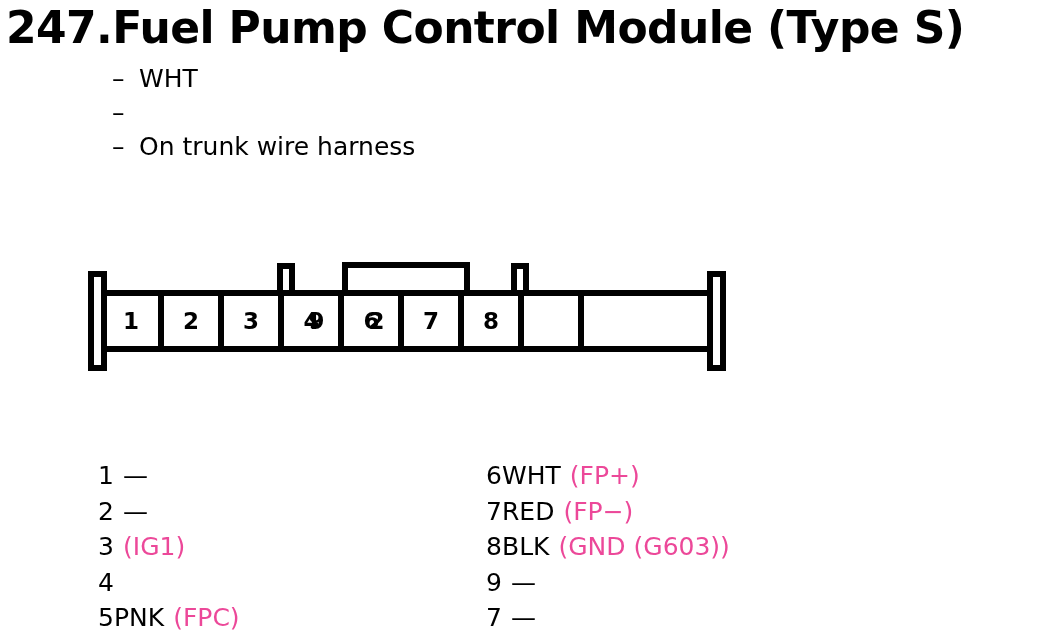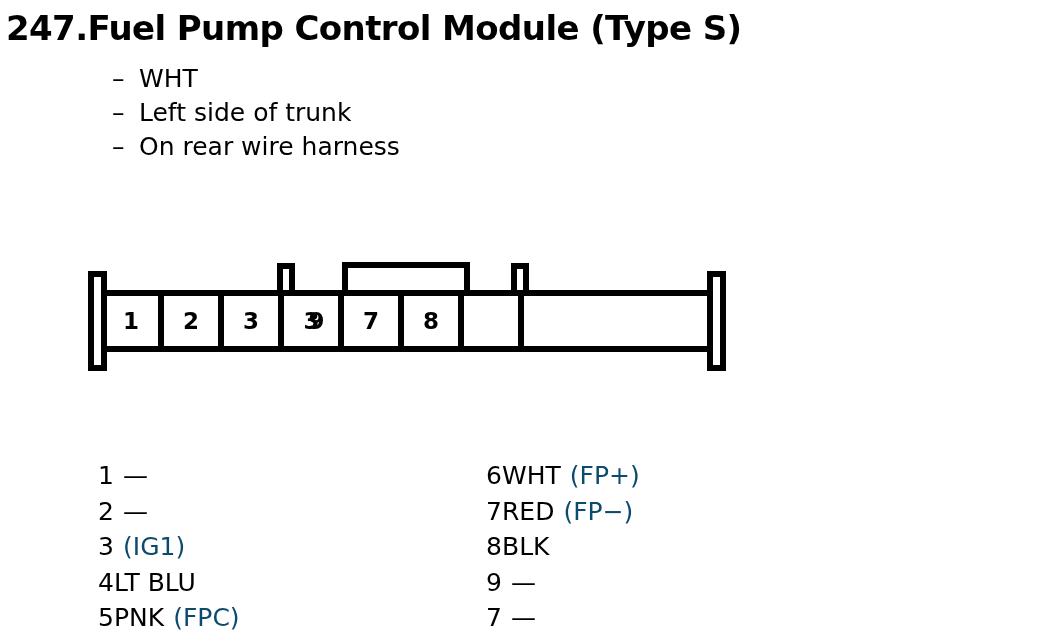--- a/index.html
+++ b/index.html
@@ -16,21 +16,21 @@
     font-family: "DejaVu Sans", "Liberation Sans", sans-serif;
     color: #000000;
   }
 
   
   #page-title {
     position: absolute;
     left: 6px;
     top: 2px;
     width: 1045px;
-    font-size: 34px;
+    font-size: 44px;
     font-weight: bold;
     letter-spacing: -0.6px;
     white-space: nowrap;
     line-height: 52px;
   }
 
   
   #notes {
     position: absolute;
     left: 112px;
@@ -166,62 +166,62 @@
   }
   .pin-num {
     flex: 0 0 34px;
     width: 34px;
     text-align: right;
   }
   .pin-wire {
     color: #000000;
   }
   .pin-sig {
-    color: #0c4a6e;
+    color: #ec4899;
     margin-left: 9px;
   }
   .pin-dash {
     margin-left: 9px;
   }
 </style>
 </head>
 <body>
 
 <div id="page-title">247.Fuel Pump Control Module (Type S)</div>
 
 <div id="notes">
   <div class="note-row">
     <span class="note-dash">–</span>
     <span>WHT</span>
   </div>
   <div class="note-row">
     <span class="note-dash">–</span>
-    <span>Left side of trunk</span>
   </div>
   <div class="note-row">
     <span class="note-dash">–</span>
-    <span>On rear wire harness</span>
+    <span>On trunk wire harness</span>
   </div>
 </div>
 
 <div id="connector">
 
   <div class="conn-part" id="conn-tab-left"></div>
   <div class="conn-part" id="conn-latch-center"></div>
   <div class="conn-part" id="conn-tab-right"></div>
 
   <div class="conn-part" id="conn-body"></div>
   <div class="conn-part" id="conn-flange-left"></div>
   <div class="conn-part" id="conn-flange-right"></div>
 
   <div id="conn-cells">
     <div class="conn-cell">1</div>
     <div class="conn-cell">2</div>
     <div class="conn-cell">3</div>
-    <div class="conn-cell overlap">39</div>
+    <div class="conn-cell overlap">49</div>
+    <div class="conn-cell overlap">62</div>
     <div class="conn-cell">7</div>
     <div class="conn-cell">8</div>
     <div class="conn-cell"></div>
     <div class="conn-cell"></div>
   </div>
 </div>
 
 <div id="pinlist">
 
   <div class="pin-col" id="pin-col-left">
@@ -232,21 +232,20 @@
     <div class="pin-row">
       <span class="pin-num">2</span>
       <span class="pin-dash">—</span>
     </div>
     <div class="pin-row">
       <span class="pin-num">3</span>
       <span class="pin-sig">(IG1)</span>
     </div>
     <div class="pin-row">
       <span class="pin-num">4</span>
-      <span class="pin-wire">LT BLU</span>
     </div>
     <div class="pin-row">
       <span class="pin-num">5</span>
       <span class="pin-wire">PNK</span>
       <span class="pin-sig">(FPC)</span>
     </div>
   </div>
 
   <div class="pin-col" id="pin-col-right">
     <div class="pin-row">
@@ -255,20 +254,21 @@
       <span class="pin-sig">(FP+)</span>
     </div>
     <div class="pin-row">
       <span class="pin-num">7</span>
       <span class="pin-wire">RED</span>
       <span class="pin-sig">(FP−)</span>
     </div>
     <div class="pin-row">
       <span class="pin-num">8</span>
       <span class="pin-wire">BLK</span>
+      <span class="pin-sig">(GND (G603))</span>
     </div>
     <div class="pin-row">
       <span class="pin-num">9</span>
       <span class="pin-dash">—</span>
     </div>
     <div class="pin-row">
       <span class="pin-num">7</span>
       <span class="pin-dash">—</span>
     </div>
   </div>

